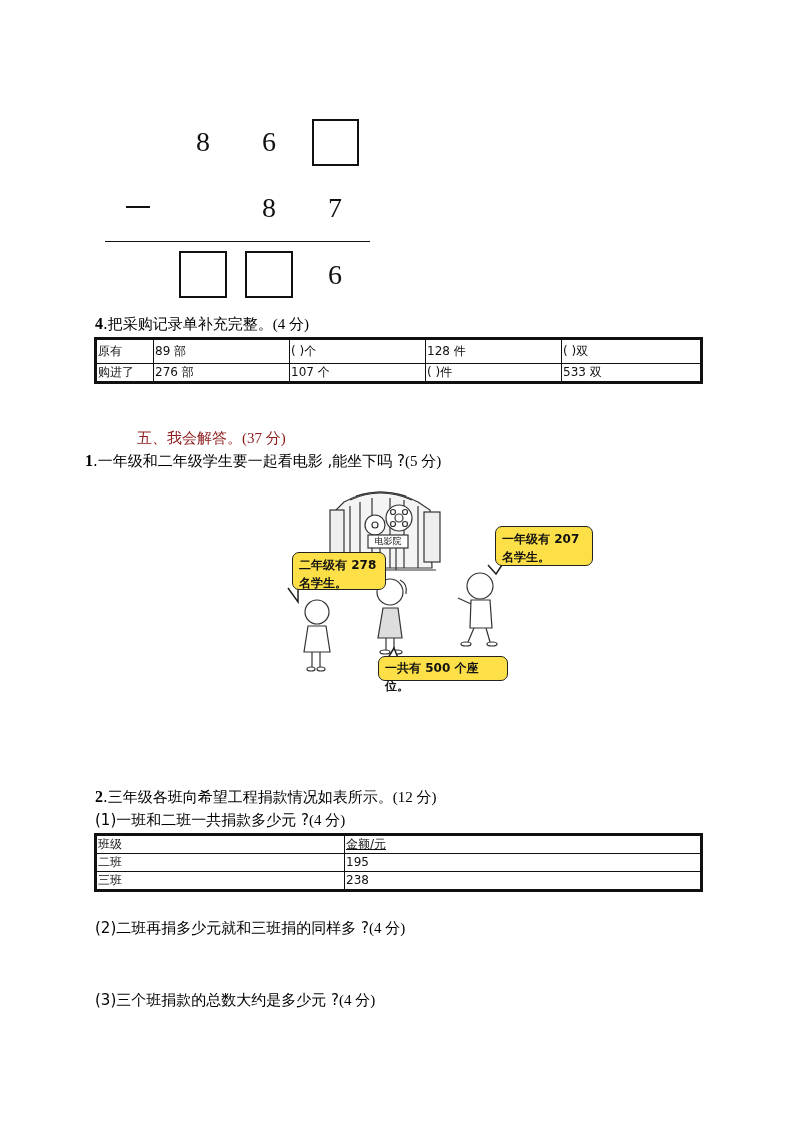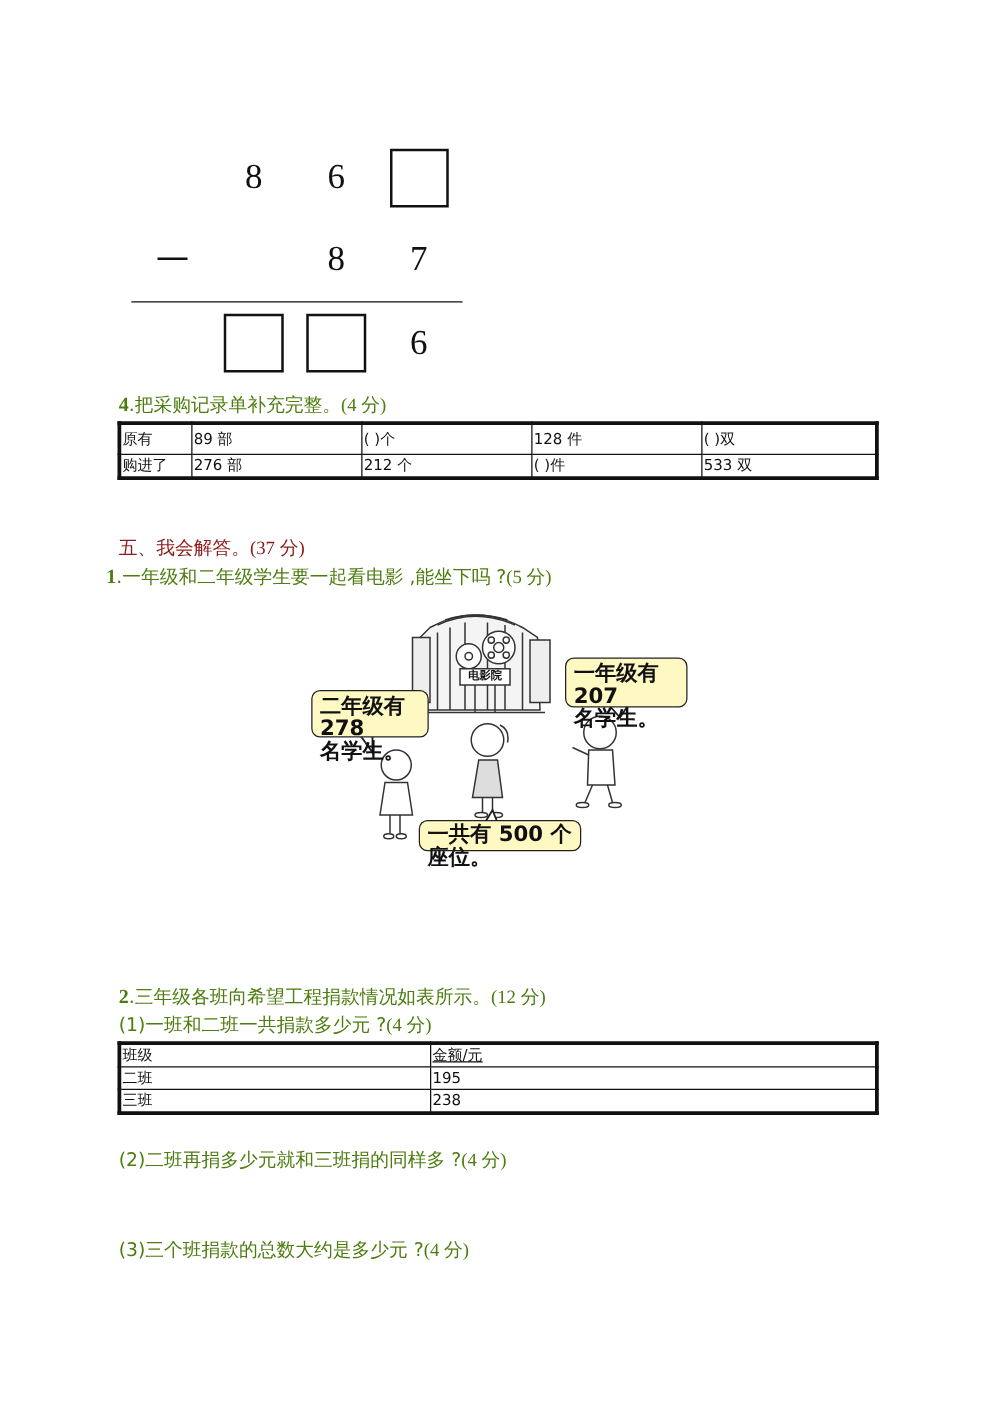--- a/index.html
+++ b/index.html
@@ -8,36 +8,36 @@
   .abs { position: absolute; }
 
   
   .digit { position: absolute; font-family: "Liberation Serif", "DejaVu Serif", serif;
            font-size: 28px; line-height: 32px; color: #111; }
   .box { position: absolute; border: 2px solid #111; box-sizing: border-box; background: #fff; }
   .minus { position: absolute; height: 1.5px; background: #111; }
   .rule { position: absolute; height: 1px; background: #111; }
 
   .q { position: absolute; font-size: 15px; line-height: 20px; white-space: nowrap;
-       font-family: "DejaVu Sans", "Liberation Sans", sans-serif; color: #4d7c0f; }
+       font-family: "DejaVu Sans", "Liberation Sans", sans-serif; color: #000000; }
   .q .num { font-weight: bold; font-family: "Liberation Serif", serif; font-size: 16px; }
   .q .pts { font-family: "Liberation Serif", serif; }
-  .heading { color: #8b1a1a; }
+  .heading { color: #8b1a1a; margin-left: 42px; }
 
   table.grid { position: absolute; border-collapse: collapse; table-layout: fixed;
                border: 3px solid #111; font-family: "DejaVu Sans", "Liberation Sans", sans-serif;
                font-size: 12px; }
   table.grid td { border: 1px solid #111; padding: 0 0 0 1px; height: 17px; line-height: 17px;
                   white-space: nowrap; overflow: hidden; vertical-align: middle; }
   table.grid tr:first-child td { height: 23px; }
 
   
-  .bubble { position: absolute; border: 1.5px solid #222; border-radius: 7px; background: #fef9c3;
+  .bubble { position: absolute; border: 1.5px solid #222; border-radius: 7px; background: #fde047;
             font-family: "DejaVu Sans", "Liberation Sans", sans-serif; font-weight: bold;
-            font-size: 17px; line-height: 18px; padding: 3px 6px; color: #111; box-sizing: border-box; }
+            font-size: 12px; line-height: 18px; padding: 3px 6px; color: #111; box-sizing: border-box; margin-left: 43px; }
 </style>
 </head>
 <body>
 
 <div>
   <span class="digit" style="left:196px;top:126px;">8</span>
   <span class="digit" style="left:262px;top:126px;">6</span>
   <div class="box" style="left:312px;top:119px;width:47px;height:47px;"></div>
 
   <div class="minus" style="left:126px;top:206px;width:24px;"></div>
@@ -67,21 +67,21 @@
   <tr>
     <td>原有</td>
     <td>89 部</td>
     <td>(      )个</td>
     <td>128 件</td>
     <td>(      )双</td>
   </tr>
   <tr>
     <td>购进了</td>
     <td>276 部</td>
-    <td>212 个</td>
+    <td>107 个</td>
     <td>(      )件</td>
     <td>533 双</td>
   </tr>
 </tbody>
   </table>
 
 <div class="q heading" style="left:95px;top:428px;">
   <span>五、我会解答。</span><span class="pts">(37 分)</span>
 </div>
 
@@ -155,21 +155,21 @@
   </svg>
   <div class="bubble" style="left:9px;top:72px;width:94px;height:38px;">
     <div>二年级有 278</div>
     <div>名学生。</div>
   </div>
   <div class="bubble" style="left:212px;top:46px;width:98px;height:40px;">
     <div>一年级有 207</div>
     <div>名学生。</div>
   </div>
   <div class="bubble" style="left:95px;top:176px;width:130px;height:25px;padding:2px 6px;">一共有 500 个座位。</div>
-  <div class="abs" style="left:132px;top:55px;width:32px;height:12px;font-size:9px;line-height:12px;text-align:center;font-weight:bold;font-family:'DejaVu Sans',sans-serif;">电影院</div>
+  <div class="abs" style="left:132px;top:55px;width:32px;height:12px;font-size:9px;line-height:12px;text-align:center;font-weight:normal;font-family:'DejaVu Sans',sans-serif;">电影院</div>
 </div>
 
 <div class="q" style="left:95px;top:787px;">
   <span class="num">2</span><span>.三年级各班向希望工程捐款情况如表所示。</span><span class="pts">(12 分)</span>
 </div>
 <div class="q" style="left:95px;top:810px;">
   <span>(1)一班和二班一共捐款多少元 ?</span><span class="pts">(4 分)</span>
 </div>
 
 <table class="grid" style="left:94px;top:833px;width:606px;">

